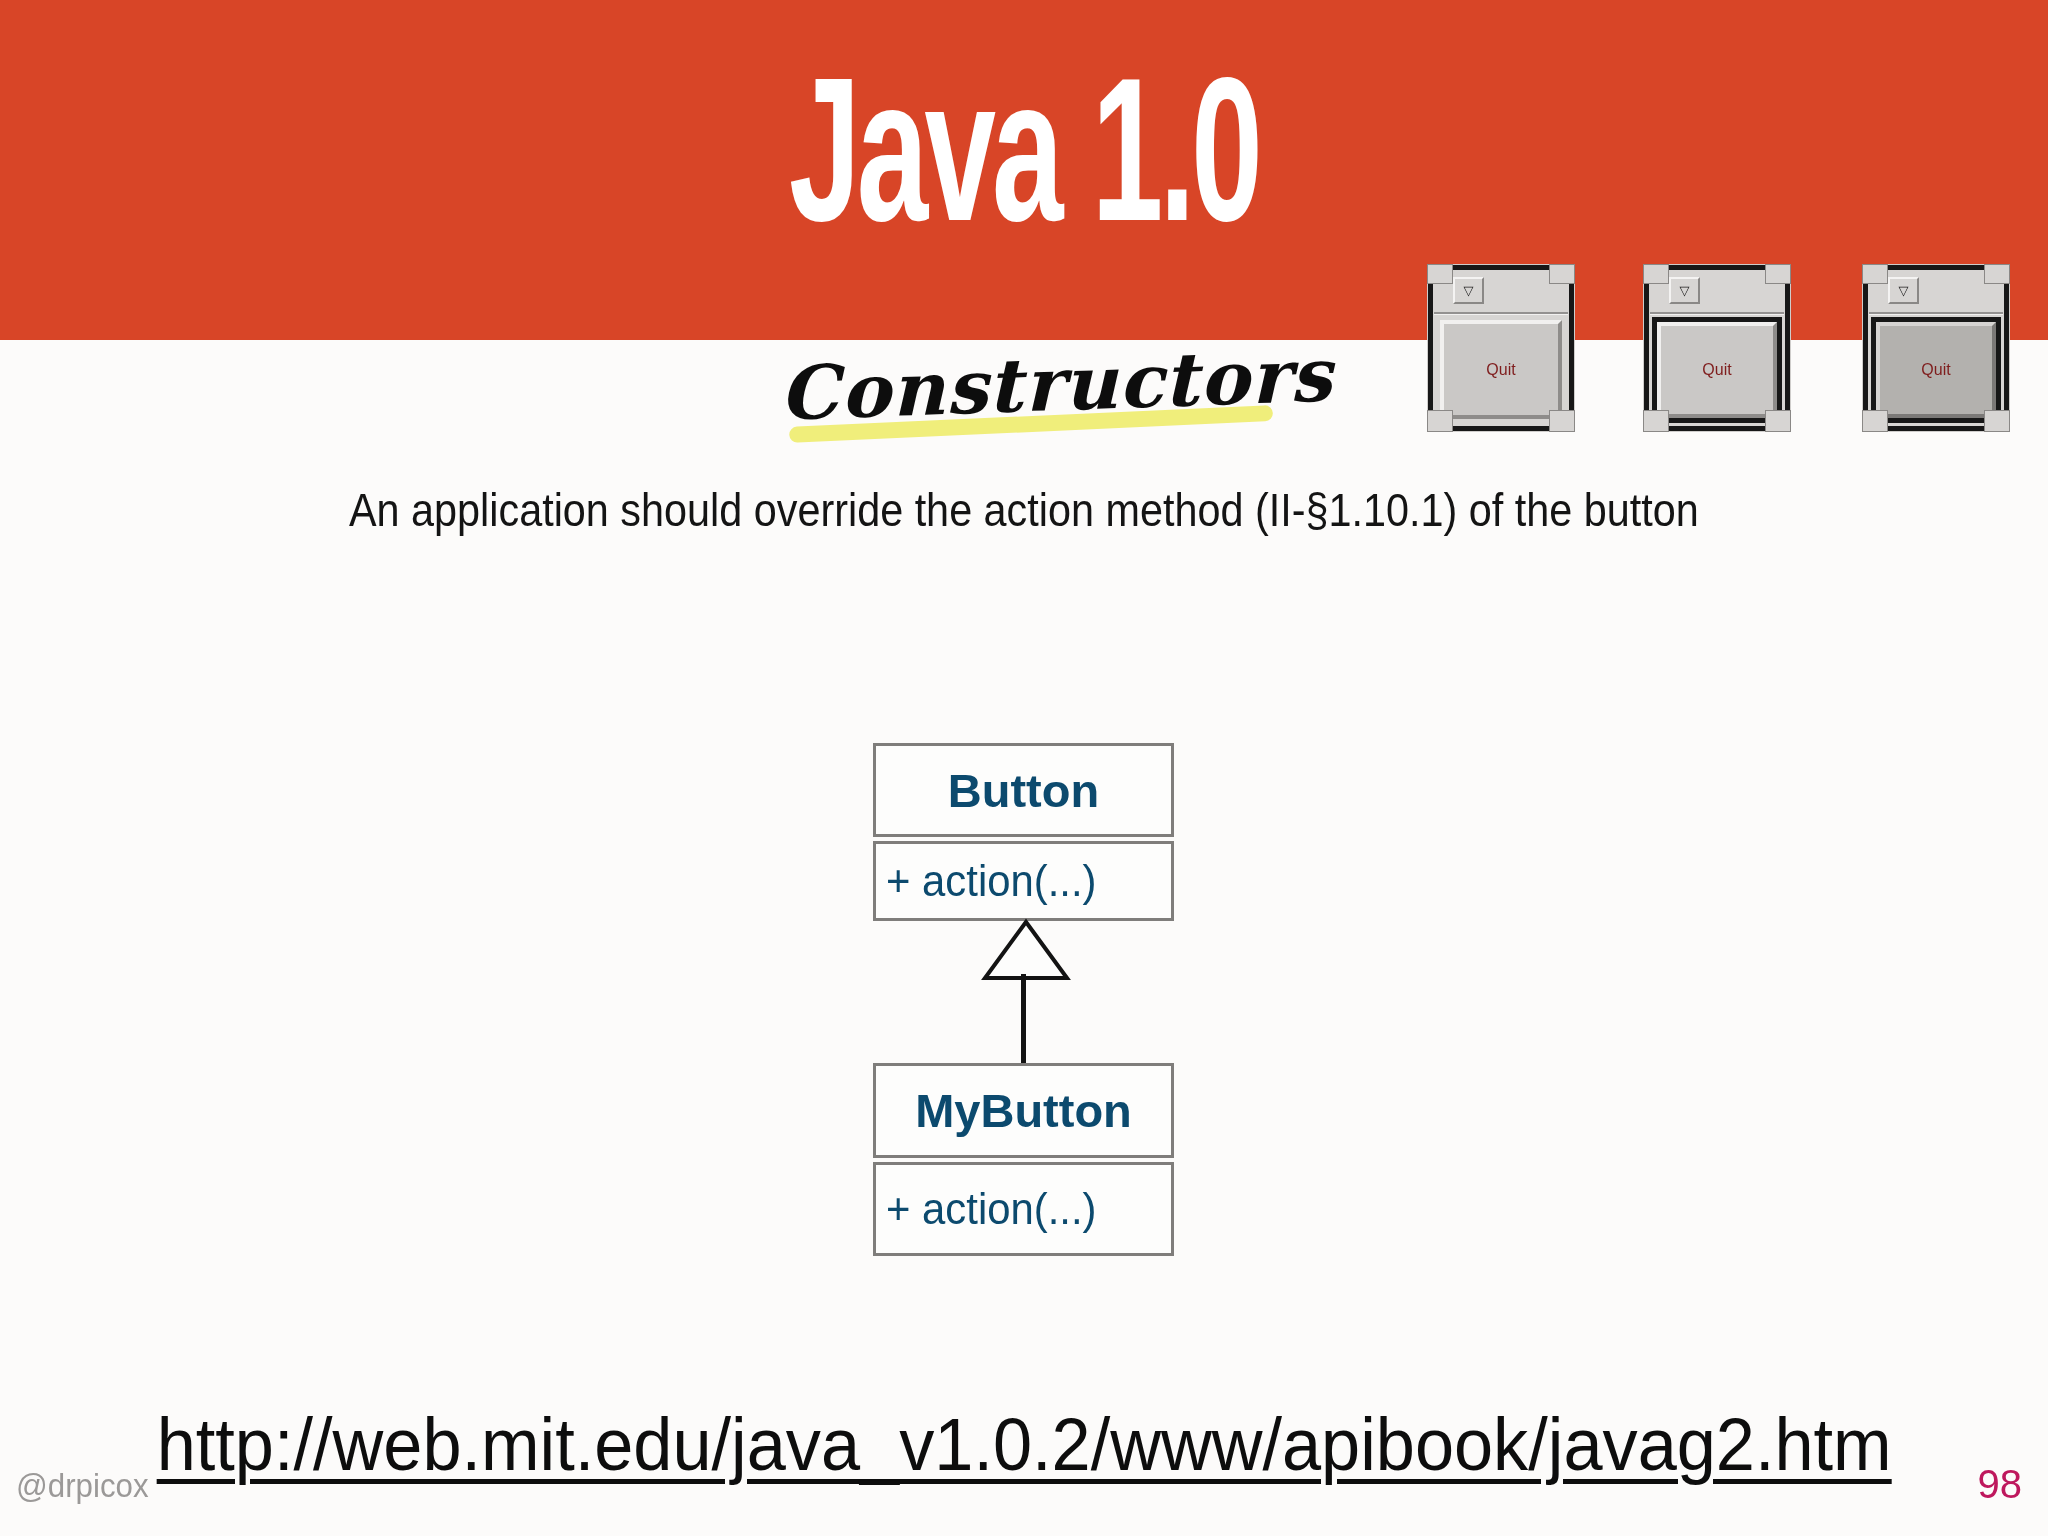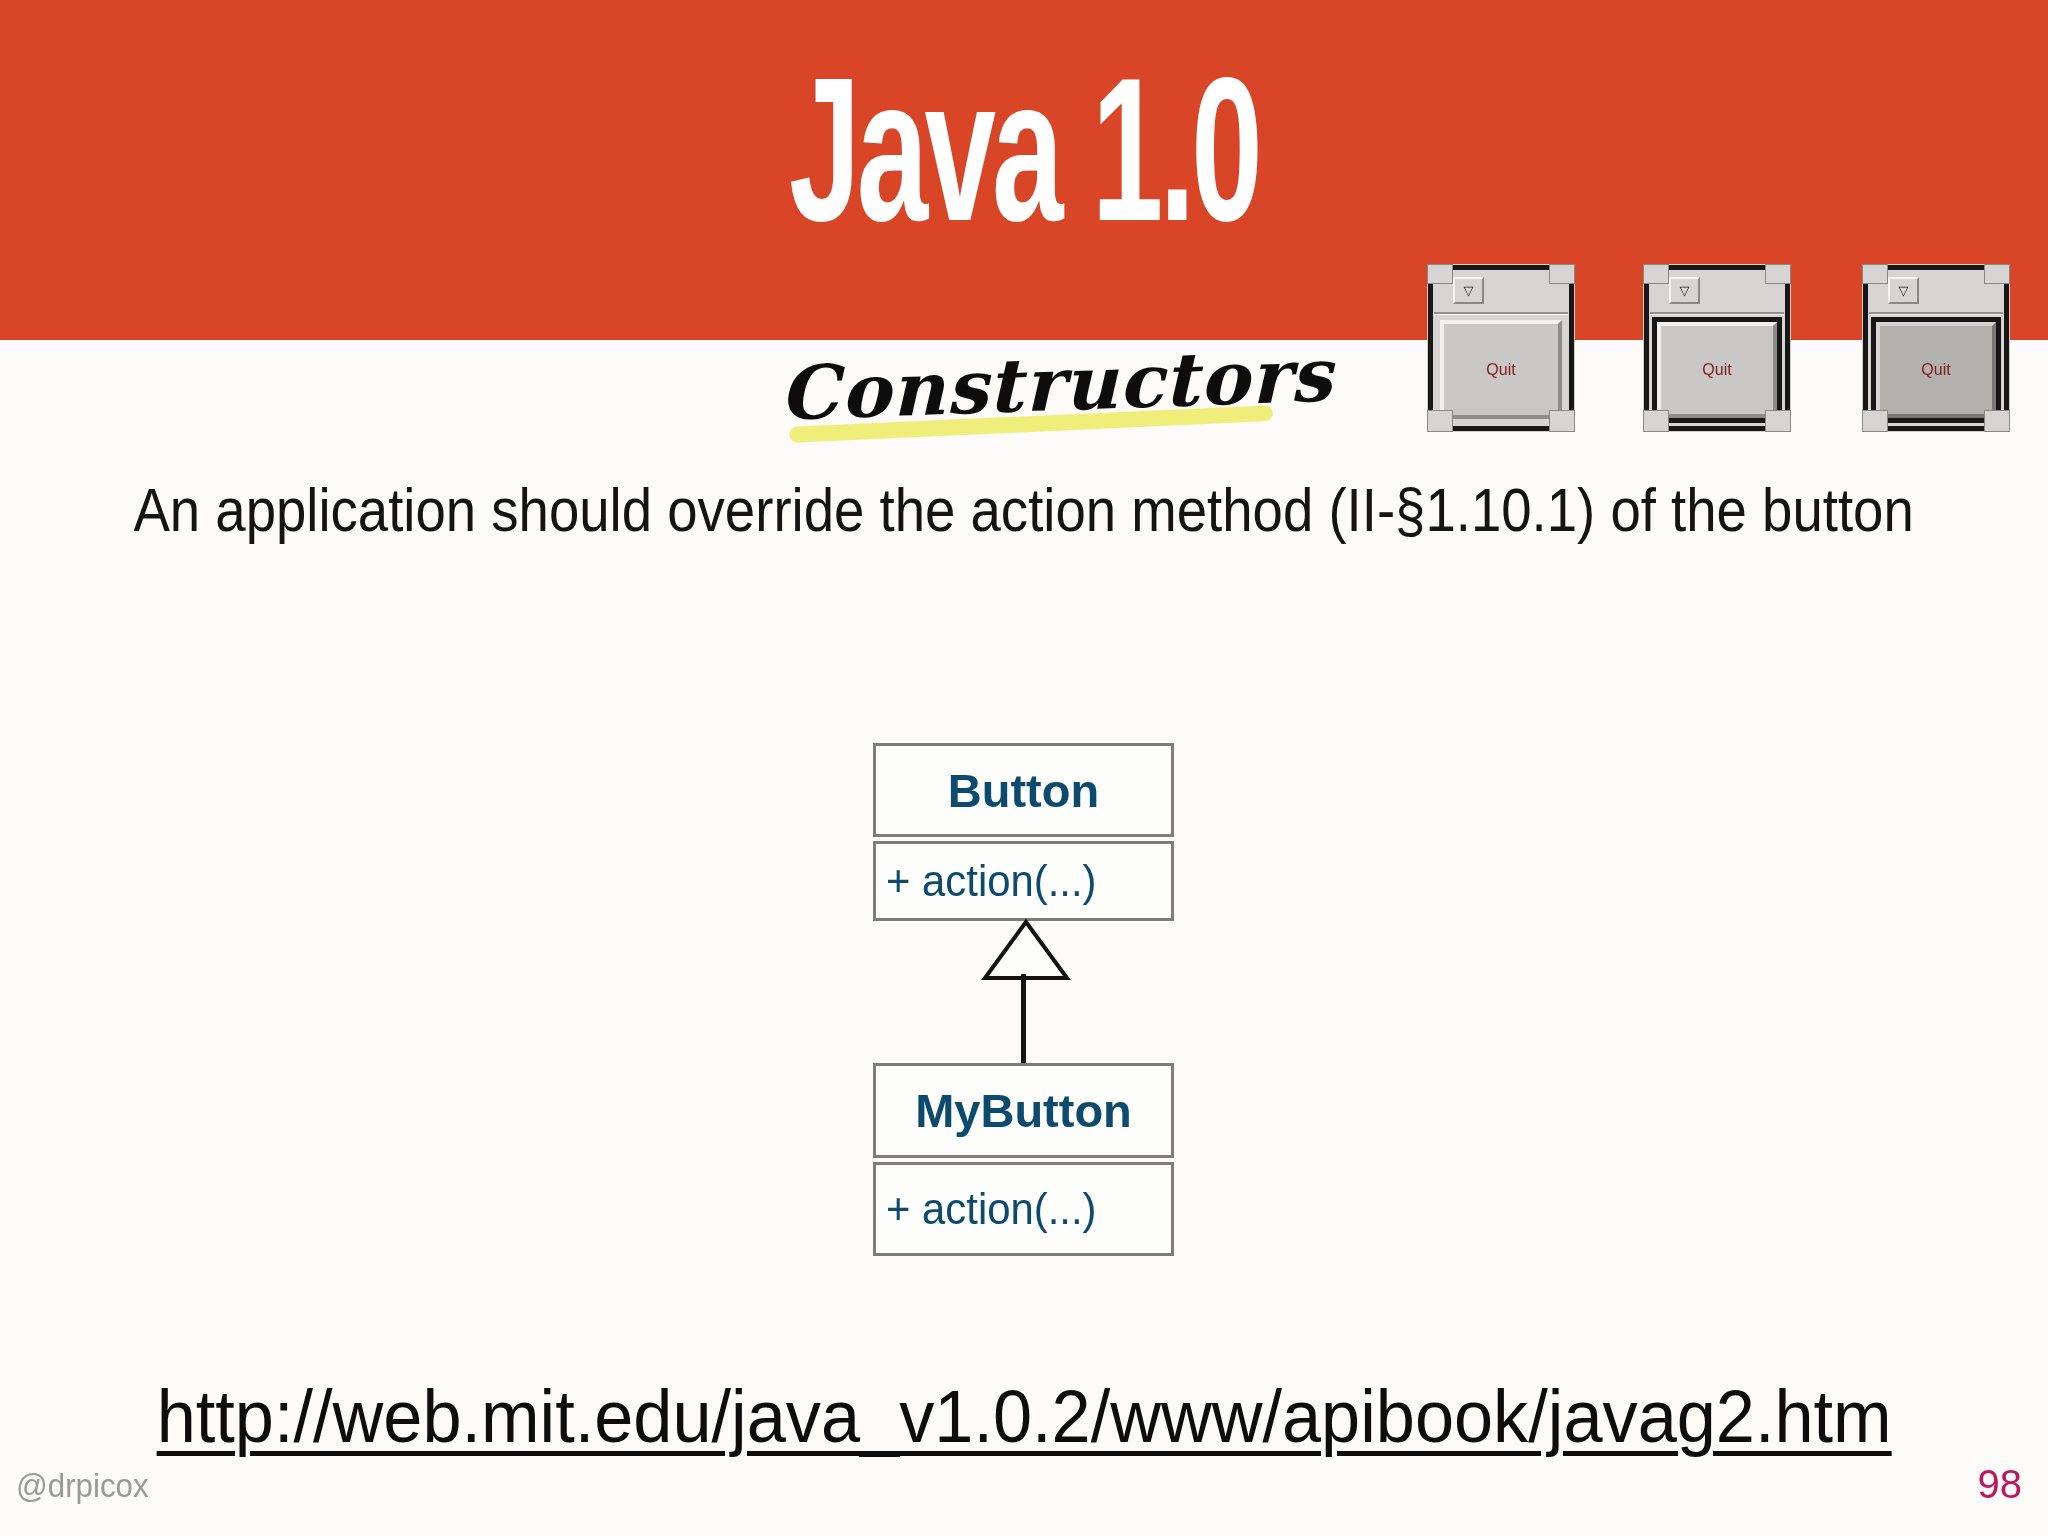--- a/index.html
+++ b/index.html
@@ -47,37 +47,37 @@
     display:flex; align-items:center; justify-content:center;
     font-family:Liberation Sans, sans-serif; font-size:16px; color:#7f1d1d;}
   .xw1 .qbtn{position:absolute; left:13px; right:13px; top:56px; bottom:13px;}
   .ring{position:absolute; left:9px; right:9px; top:53px; bottom:9px; background:#171717;}
   .ring .qbtn{position:absolute; inset:5px;}
   .xw3 .qbtn{background:#b3b1ae;
     border-top-color:#d6d4d2; border-left-color:#d6d4d2;
     border-bottom-color:#7b7977; border-right-color:#7b7977;}
   
   .body-text{position:absolute; left:0; top:468px; width:2048px; text-align:center;
-    font-size:62px; line-height:83px; color:#141414;}
+    font-size:47px; line-height:83px; color:#141414;}
   .cond{display:inline-block; white-space:nowrap; transform:scaleX(0.88); transform-origin:50% 50%;}
   
   .uml-box{position:absolute; left:873px; width:301px; background:#fdfdfc;
     border:3px solid #7f7d7b; box-sizing:border-box; color:#0c4a6e;}
   .uml-head{display:flex; align-items:center; justify-content:center;
     font-weight:bold; font-size:47px;}
   .uml-member{display:flex; align-items:center; padding-left:10px; font-size:45px;}
   .uml-member .m{display:inline-block; white-space:nowrap; transform:scaleX(0.93); transform-origin:0 50%;}
   .b1h{top:743px; height:94px;}
   .b1m{top:841px; height:80px;}
   .b2h{top:1063px; height:95px;}
   .b2m{top:1162px; height:94px;}
   .uml-tri{position:absolute; left:981px; top:918px;}
   .uml-stem{position:absolute; left:1021px; top:974px; width:5px; height:92px; background:#131313;}
   
-  .link-row{position:absolute; left:0; top:1372px; width:2048px; text-align:center;}
+  .link-row{position:absolute; left:0; top:1400px; width:2048px; text-align:center;}
   .link-text{display:inline-block; white-space:nowrap; transform:scaleX(0.95); transform-origin:50% 50%;
     font-size:74px; line-height:90px; color:#0d0d0d;
     text-decoration:underline; text-decoration-thickness:5px; text-underline-offset:9px; cursor:pointer;}
   .handle{position:absolute; left:16px; top:1466px; font-size:34px; color:#9b9998;
     transform:scaleX(0.92); transform-origin:0 50%;}
   .pagenum{position:absolute; right:26px; top:1462px; font-size:40px; color:#be185d;}
 </style>
 </head>
 <body>
 

